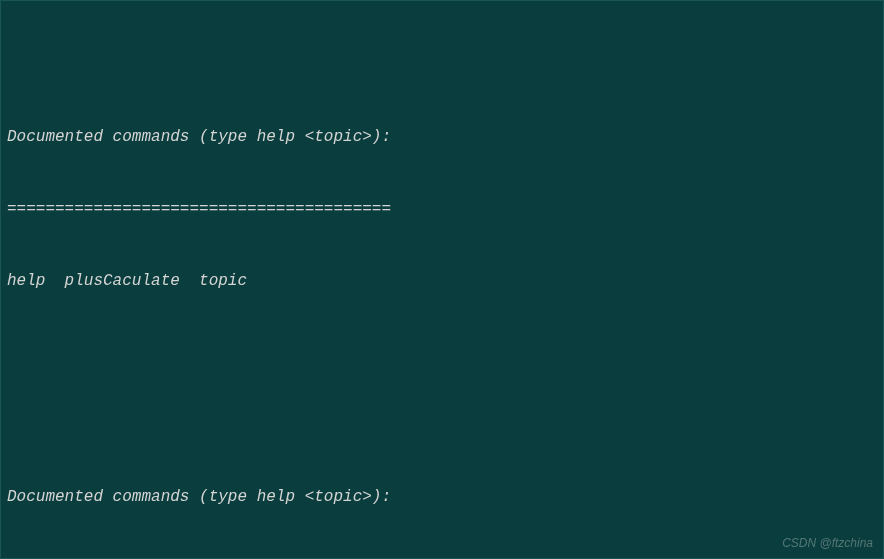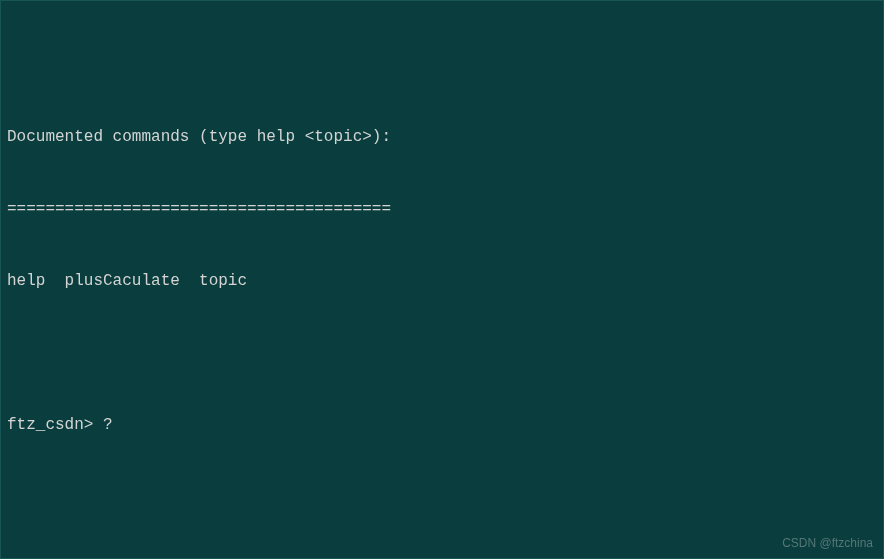--- a/index.html
+++ b/index.html
@@ -19,40 +19,41 @@
       position: relative;
       border: 1px solid #1a5555;
     }
     .terminal {
       padding: 4px 6px;
       white-space: pre;
     }
     .line {
       display: block;
       min-height: 24px;
+      font-style: italic;
     }
     .watermark {
       position: absolute;
       bottom: 6px;
       right: 10px;
       font-size: 12px;
       color: #557777;
       font-family: Arial, sans-serif;
+      font-style: italic;
     }
   </style>
 </head>
 <body>
 
 <div class="terminal">
   <span class="line"></span>
   <span class="line">Documented commands (type help &lt;topic&gt;):</span>
   <span class="line">========================================</span>
   <span class="line">help  plusCaculate  topic</span>
   <span class="line"></span>
-  <span class="line">ftz_csdn&gt; ?</span>
   <span class="line"></span>
   <span class="line">Documented commands (type help &lt;topic&gt;):</span>
   
   
   
   
   
   
   
   

